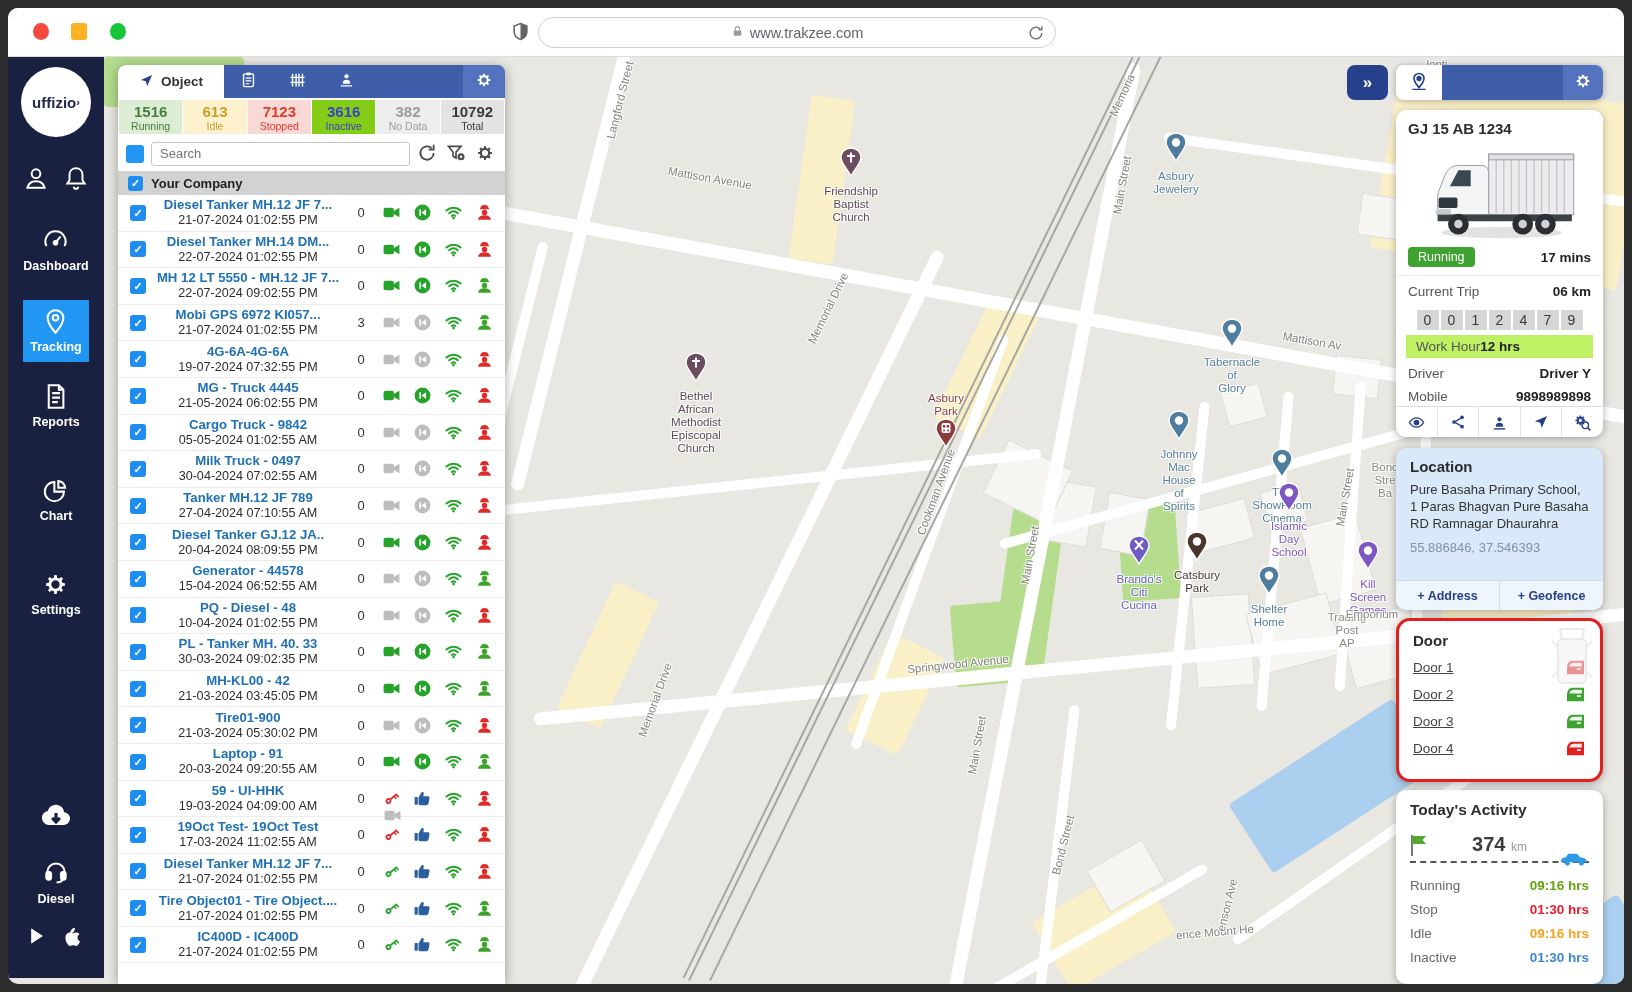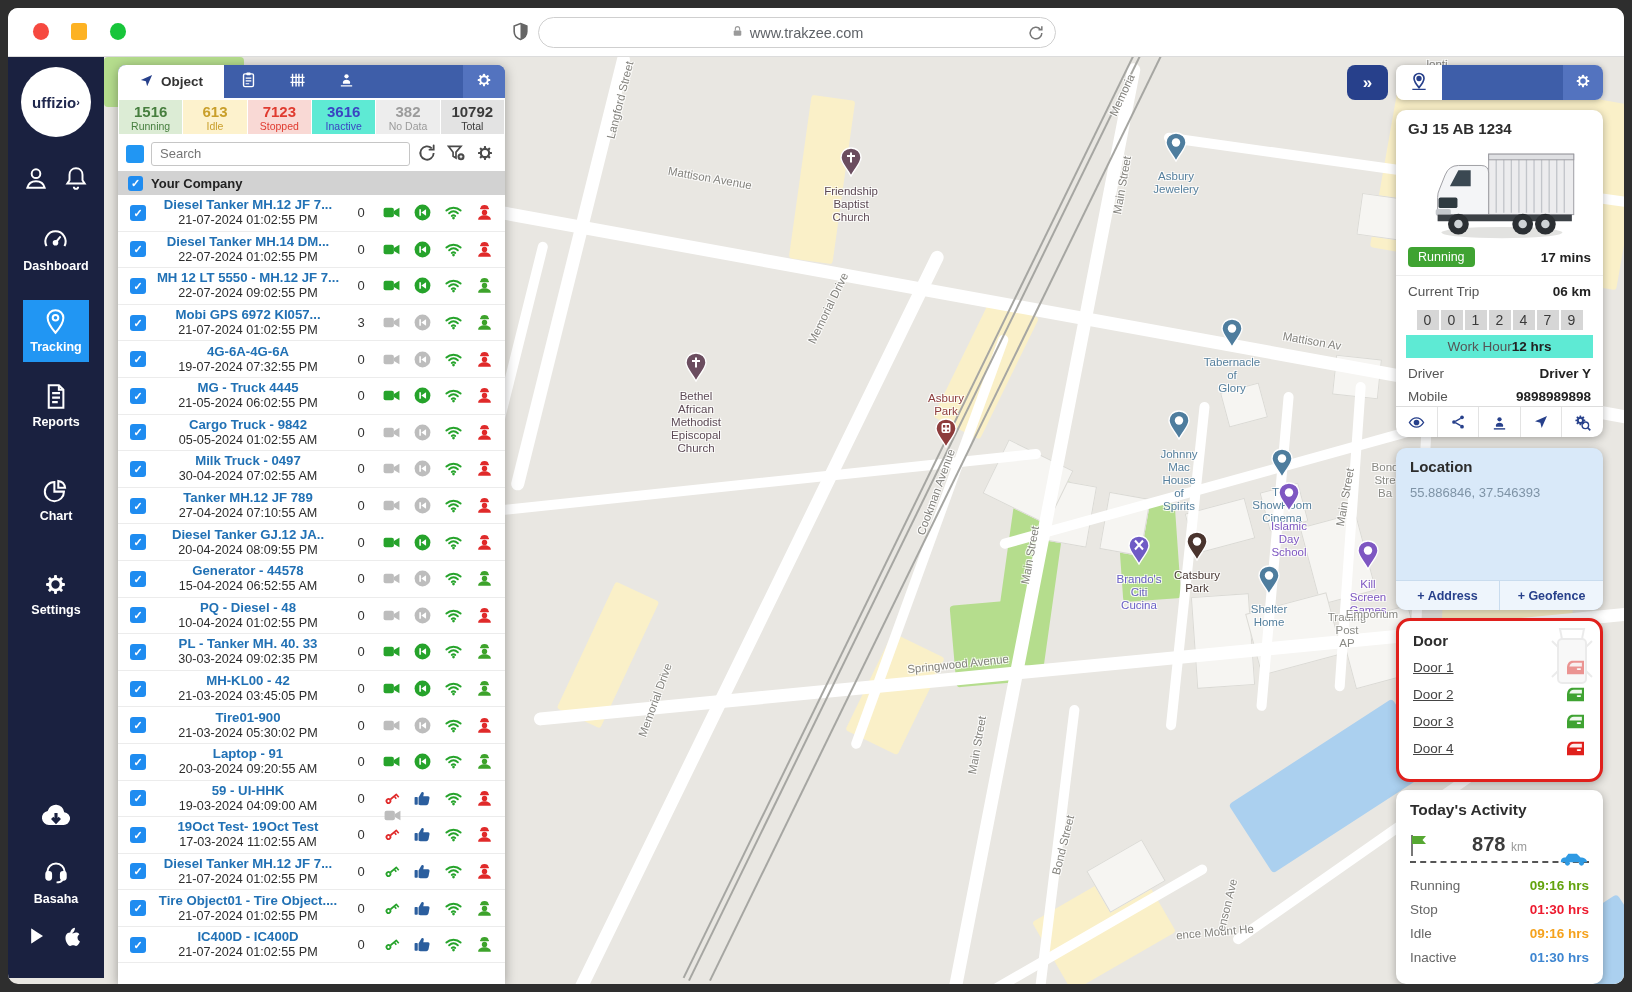--- a/index.html
+++ b/index.html
@@ -90,21 +90,21 @@
   .vehicle-card { top:102px; height:327px; }
   .vc-title { padding:10px 12px 0; font-size:15px; font-weight:700; color:#2d2d2d; }
   .vc-truck { display:flex; justify-content:center; padding-top:2px; }
   .vc-status { display:flex; justify-content:space-between; align-items:center; padding:4px 12px 8px; border-bottom:1px solid #eee; }
   .badge { background:#3fa332; color:#fff; font-size:12.5px; padding:3px 10px; border-radius:4px; }
   .vc-status b { font-size:13.5px; color:#222; }
   .vc-row { display:flex; justify-content:space-between; padding:8px 12px 0; color:#555; font-size:13.5px; }
   .vc-row b { color:#222; }
   .odometer { display:flex; justify-content:center; gap:2px; margin-top:11px; }
   .odometer span { width:22px; height:20px; background:#d6d6d6; color:#3a3a3a; font-size:14px; display:flex; align-items:center; justify-content:center; }
-  .workhour { margin:5px 10px 0; background:#5eead4; display:flex; justify-content:center; padding:4px 10px; color:#555; font-size:13.5px; }
+  .workhour { margin:5px 10px 0; background:#bef264; display:flex; justify-content:flex-start; padding:4px 10px; color:#555; font-size:13.5px; }
   .workhour b { color:#222; }
   .vc-actions { position:absolute; bottom:0; left:0; right:0; height:31px; border-top:1px solid #ddd; display:flex; }
   .act { flex:1; display:flex; align-items:center; justify-content:center; border-left:1px solid #e3e3e3; cursor:pointer; }
   .act:first-child { border-left:none; }
 
   .location-card { top:440px; height:162px; background:#d9e9f9; overflow:hidden; }
   .loc-title { padding:10px 14px 4px; font-weight:700; font-size:15px; color:#2d2d2d; }
   .loc-addr { padding:2px 14px; font-size:13px; color:#333; line-height:17px; }
   .loc-coords { padding:6px 14px; font-size:13px; color:#7e93a6; }
   .loc-btns { position:absolute; bottom:0; left:0; right:0; height:30px; display:flex; background:#eef5fc; border-top:1px solid #c9dcee; }
@@ -243,21 +243,21 @@
           </span></span>
       <div class="nav-item" style="margin-top:14px">
         <span id="sb-headset"><span style="display: inline-flex;">
               <svg width="26" height="26" viewBox="0 0 24 24" fill="none" stroke="#fff" stroke-width="1.8">
                 <path d="M4 15v-2a8 8 0 0 1 16 0v2"></path>
                 <rect x="3" y="13" width="4.5" height="7" rx="2" fill="#fff"></rect>
                 <rect x="16.5" y="13" width="4.5" height="7" rx="2" fill="#fff"></rect>
                 <path d="M18 20c-1 1.8-3 2.5-5.5 2.5"></path>
               </svg>
             </span></span>
-        <span>Basaha</span>
+        <span>Diesel</span>
       </div>
       <div class="stores">
         <span id="sb-play"><span style="display: inline-flex;">
               <svg width="20" height="20" viewBox="0 0 24 24" fill="#fff">
                 <path d="M4 3v18l14-9Z"></path>
                 <path d="M4 3l10 9-10 9Z" opacity=".7"></path>
               </svg>
             </span></span>
         <span id="sb-apple"><span style="display: inline-flex;">
               <svg width="22" height="22" viewBox="0 0 24 24" fill="#fff">
@@ -476,21 +476,21 @@
                  <div class="l" style="color:#467e3e">Running</div>
         </div>
         <div class="stat" style="background: rgb(253, 242, 205);">
           <div class="v" style="color:#c99f2b">613</div>
                  <div class="l" style="color:#c99f2b">Idle</div>
         </div>
         <div class="stat" style="background: rgb(249, 217, 213);">
           <div class="v" style="color:#e03b30">7123</div>
                  <div class="l" style="color:#e03b30">Stopped</div>
         </div>
-        <div class="stat" style="background: #5eead4;">
+        <div class="stat" style="background: #84cc16;">
           <div class="v" style="color:#3a43c2">3616</div>
                  <div class="l" style="color:#3a43c2">Inactive</div>
         </div>
         <div class="stat" style="background: rgb(237, 237, 237);">
           <div class="v" style="color:#9b9b9b">382</div>
                  <div class="l" style="color:#9b9b9b">No Data</div>
         </div>
         <div class="stat" style="background: rgb(227, 227, 227);">
           <div class="v" style="color:#3b3b3b">10792</div>
                  <div class="l" style="color:#3b3b3b">Total</div>
@@ -1643,20 +1643,21 @@
               <circle cx="16" cy="16" r="4.6" fill="none" stroke="#27408b" stroke-width="2"></circle>
               <path d="M19.6 19.6 23 23" stroke="#27408b" stroke-width="2.4"></path>
             </svg>
           </span>
         </span>
     </div>
   </div>
 
   <div class="card location-card">
     <div class="loc-title">Location</div>
+    <div class="loc-addr">Pure Basaha Primary School, 1 Paras Bhagvan Pure Basaha RD Ramnagar Dhaurahra</div>
     <div class="loc-coords">55.886846, 37.546393</div>
     <div class="loc-btns">
       <span class="loc-btn">+ Address</span>
       <span class="loc-btn">+ Geofence</span>
     </div>
   </div>
 
   <div class="card door-card">
     <div class="door-ghost" id="door-ghost">
 <svg width="44" height="62" viewBox="0 0 44 62">
@@ -1711,21 +1712,21 @@
 
   <div class="card activity-card">
     <div class="act-title">Today's Activity</div>
     <div class="act-dist">
       <span class="act-flag" id="flag-slot"><span style="display: inline-flex;">
             <svg width="24" height="24" viewBox="0 0 24 24">
               <path d="M4 2v21" stroke="#555" stroke-width="1.6"></path>
               <path d="M4 3h14l-3.5 4L18 11H4Z" fill="#56a832"></path>
             </svg>
           </span></span>
-      <div class="act-val"><span>878</span> <span class="unit">km</span></div>
+      <div class="act-val"><span>374</span> <span class="unit">km</span></div>
       <span class="act-car" id="car-slot"><span style="display: inline-flex;">
             <svg width="30" height="15" viewBox="0 0 32 16">
               <path d="M2 12c0-3 1-5 5-5l3-4h9l4 4c4 0 7 2 7 5Z" fill="#2f9ae3"></path>
               <circle cx="9" cy="13" r="2.6" fill="#2f9ae3"></circle>
               <circle cx="24" cy="13" r="2.6" fill="#2f9ae3"></circle>
             </svg>
           </span></span>
     </div>
     <div class="act-rows" id="act-rows">
         <div class="act-row">

